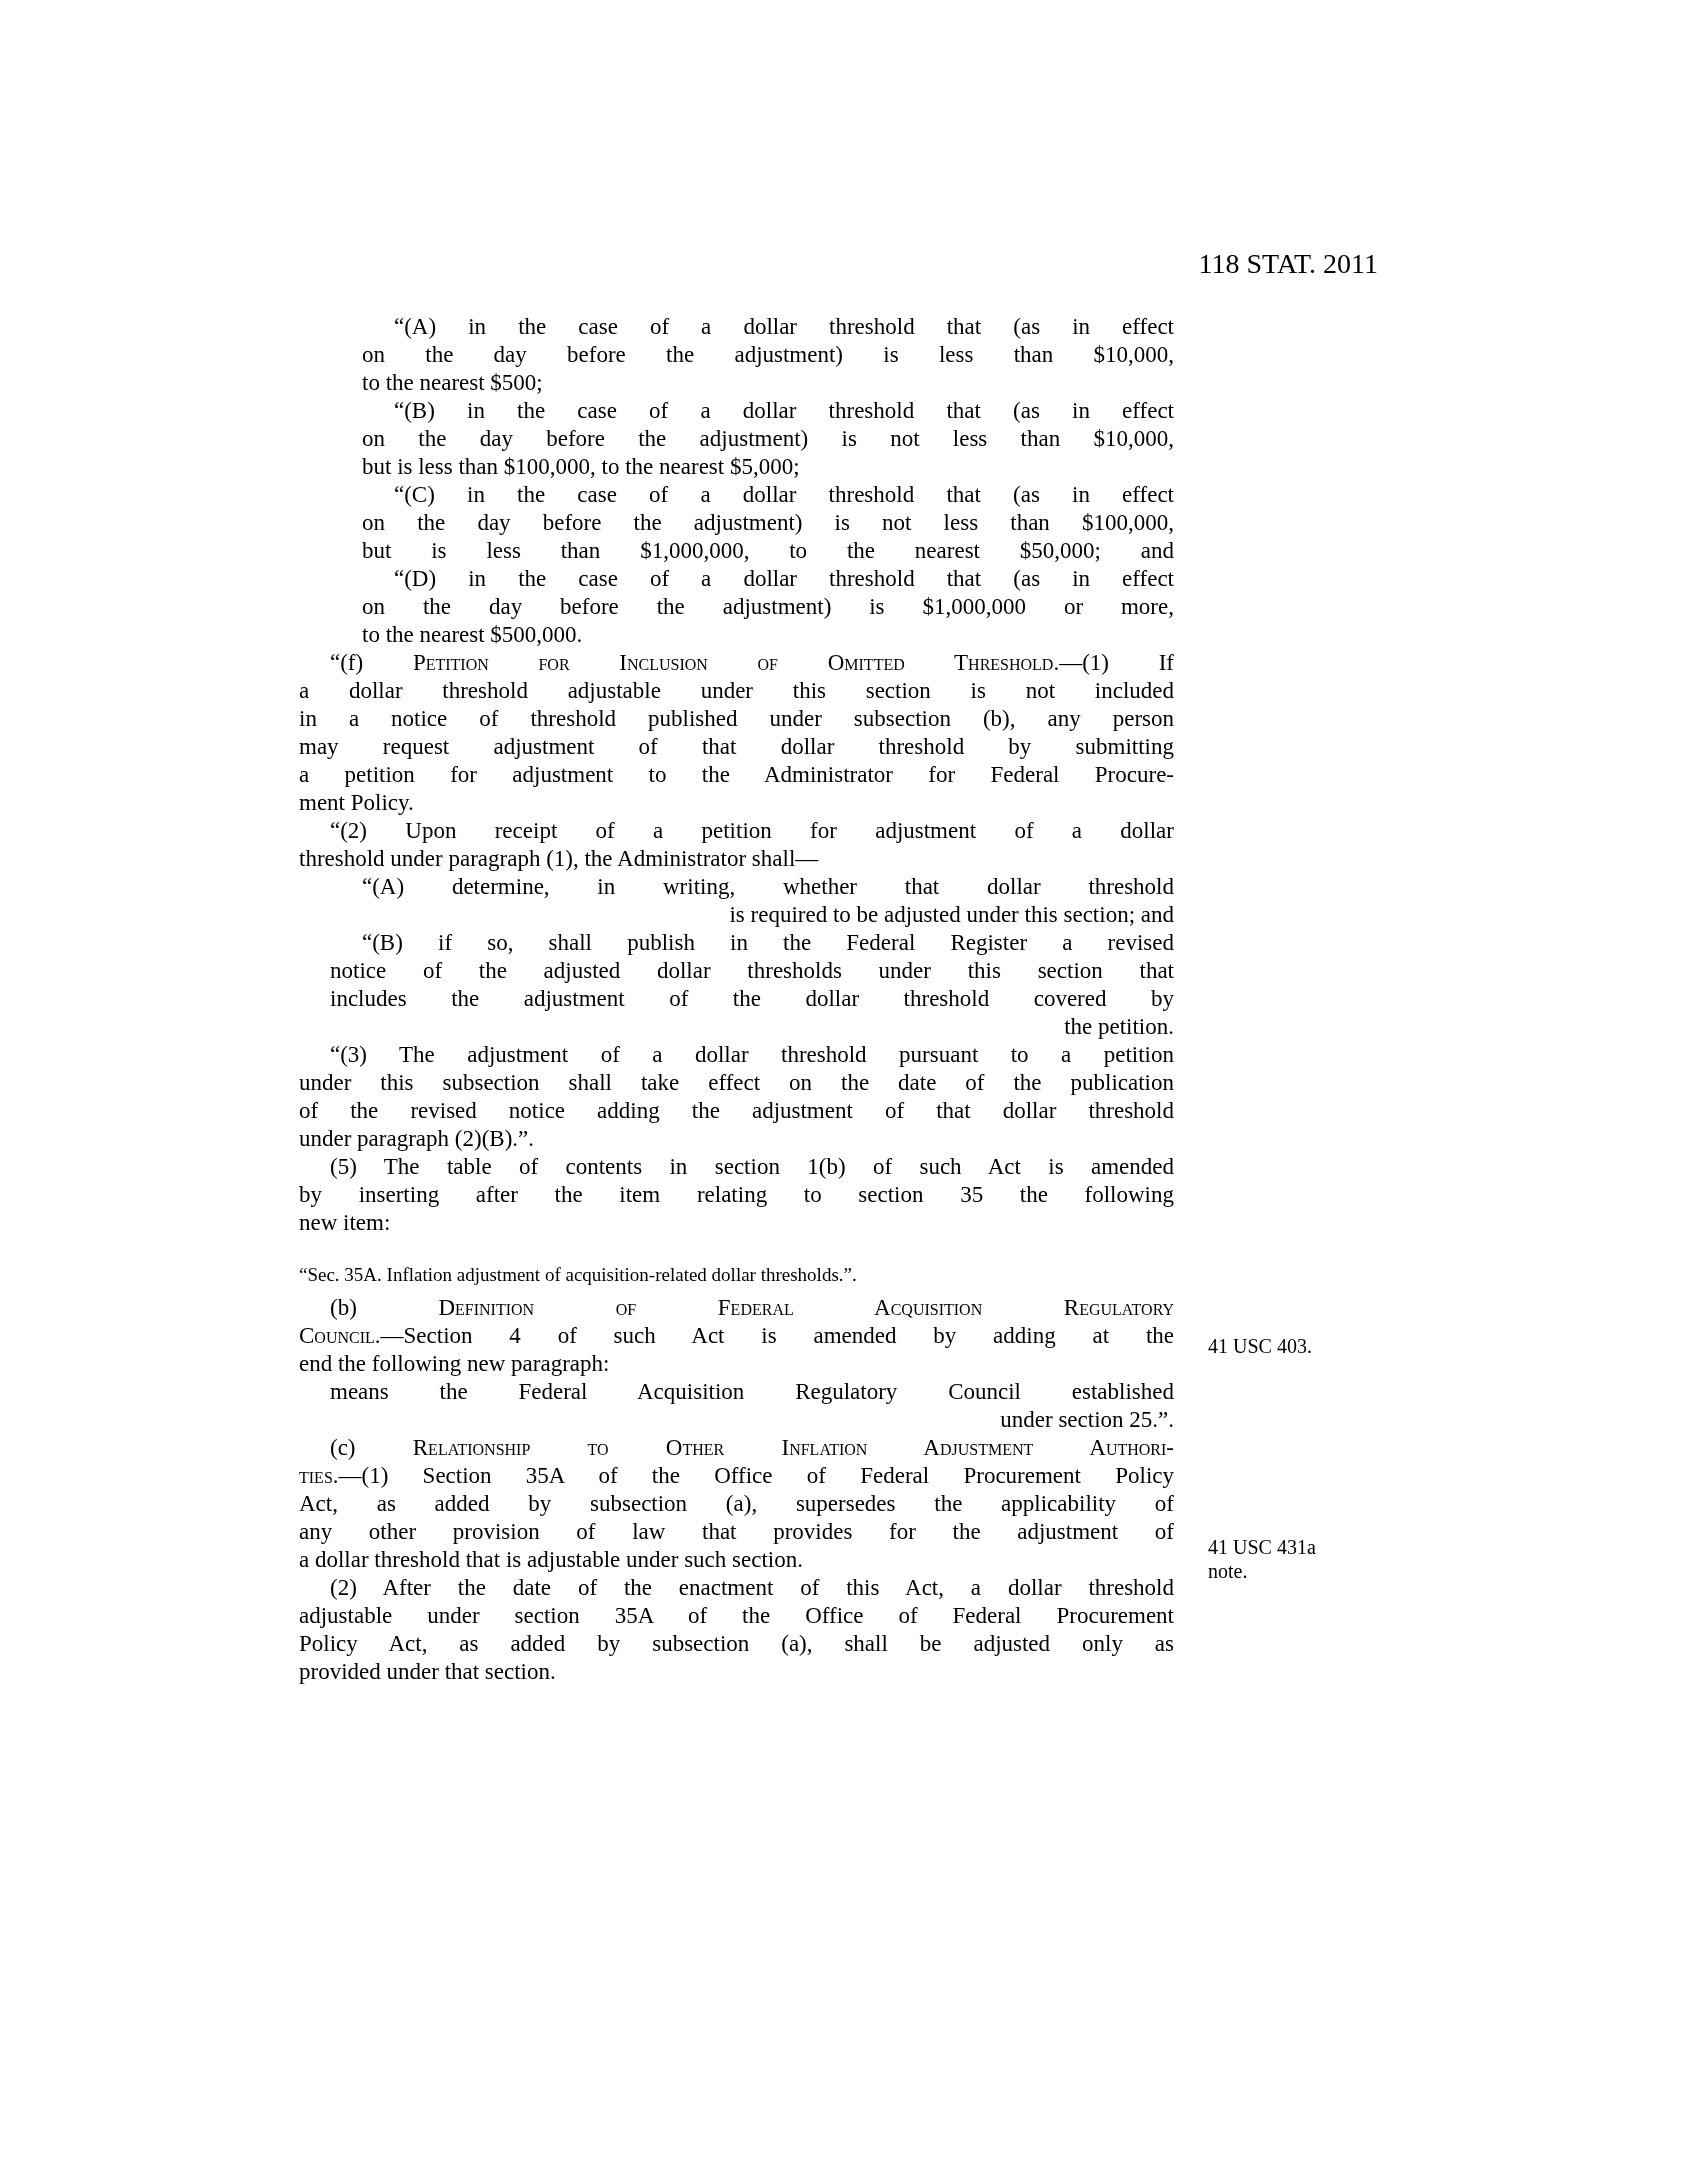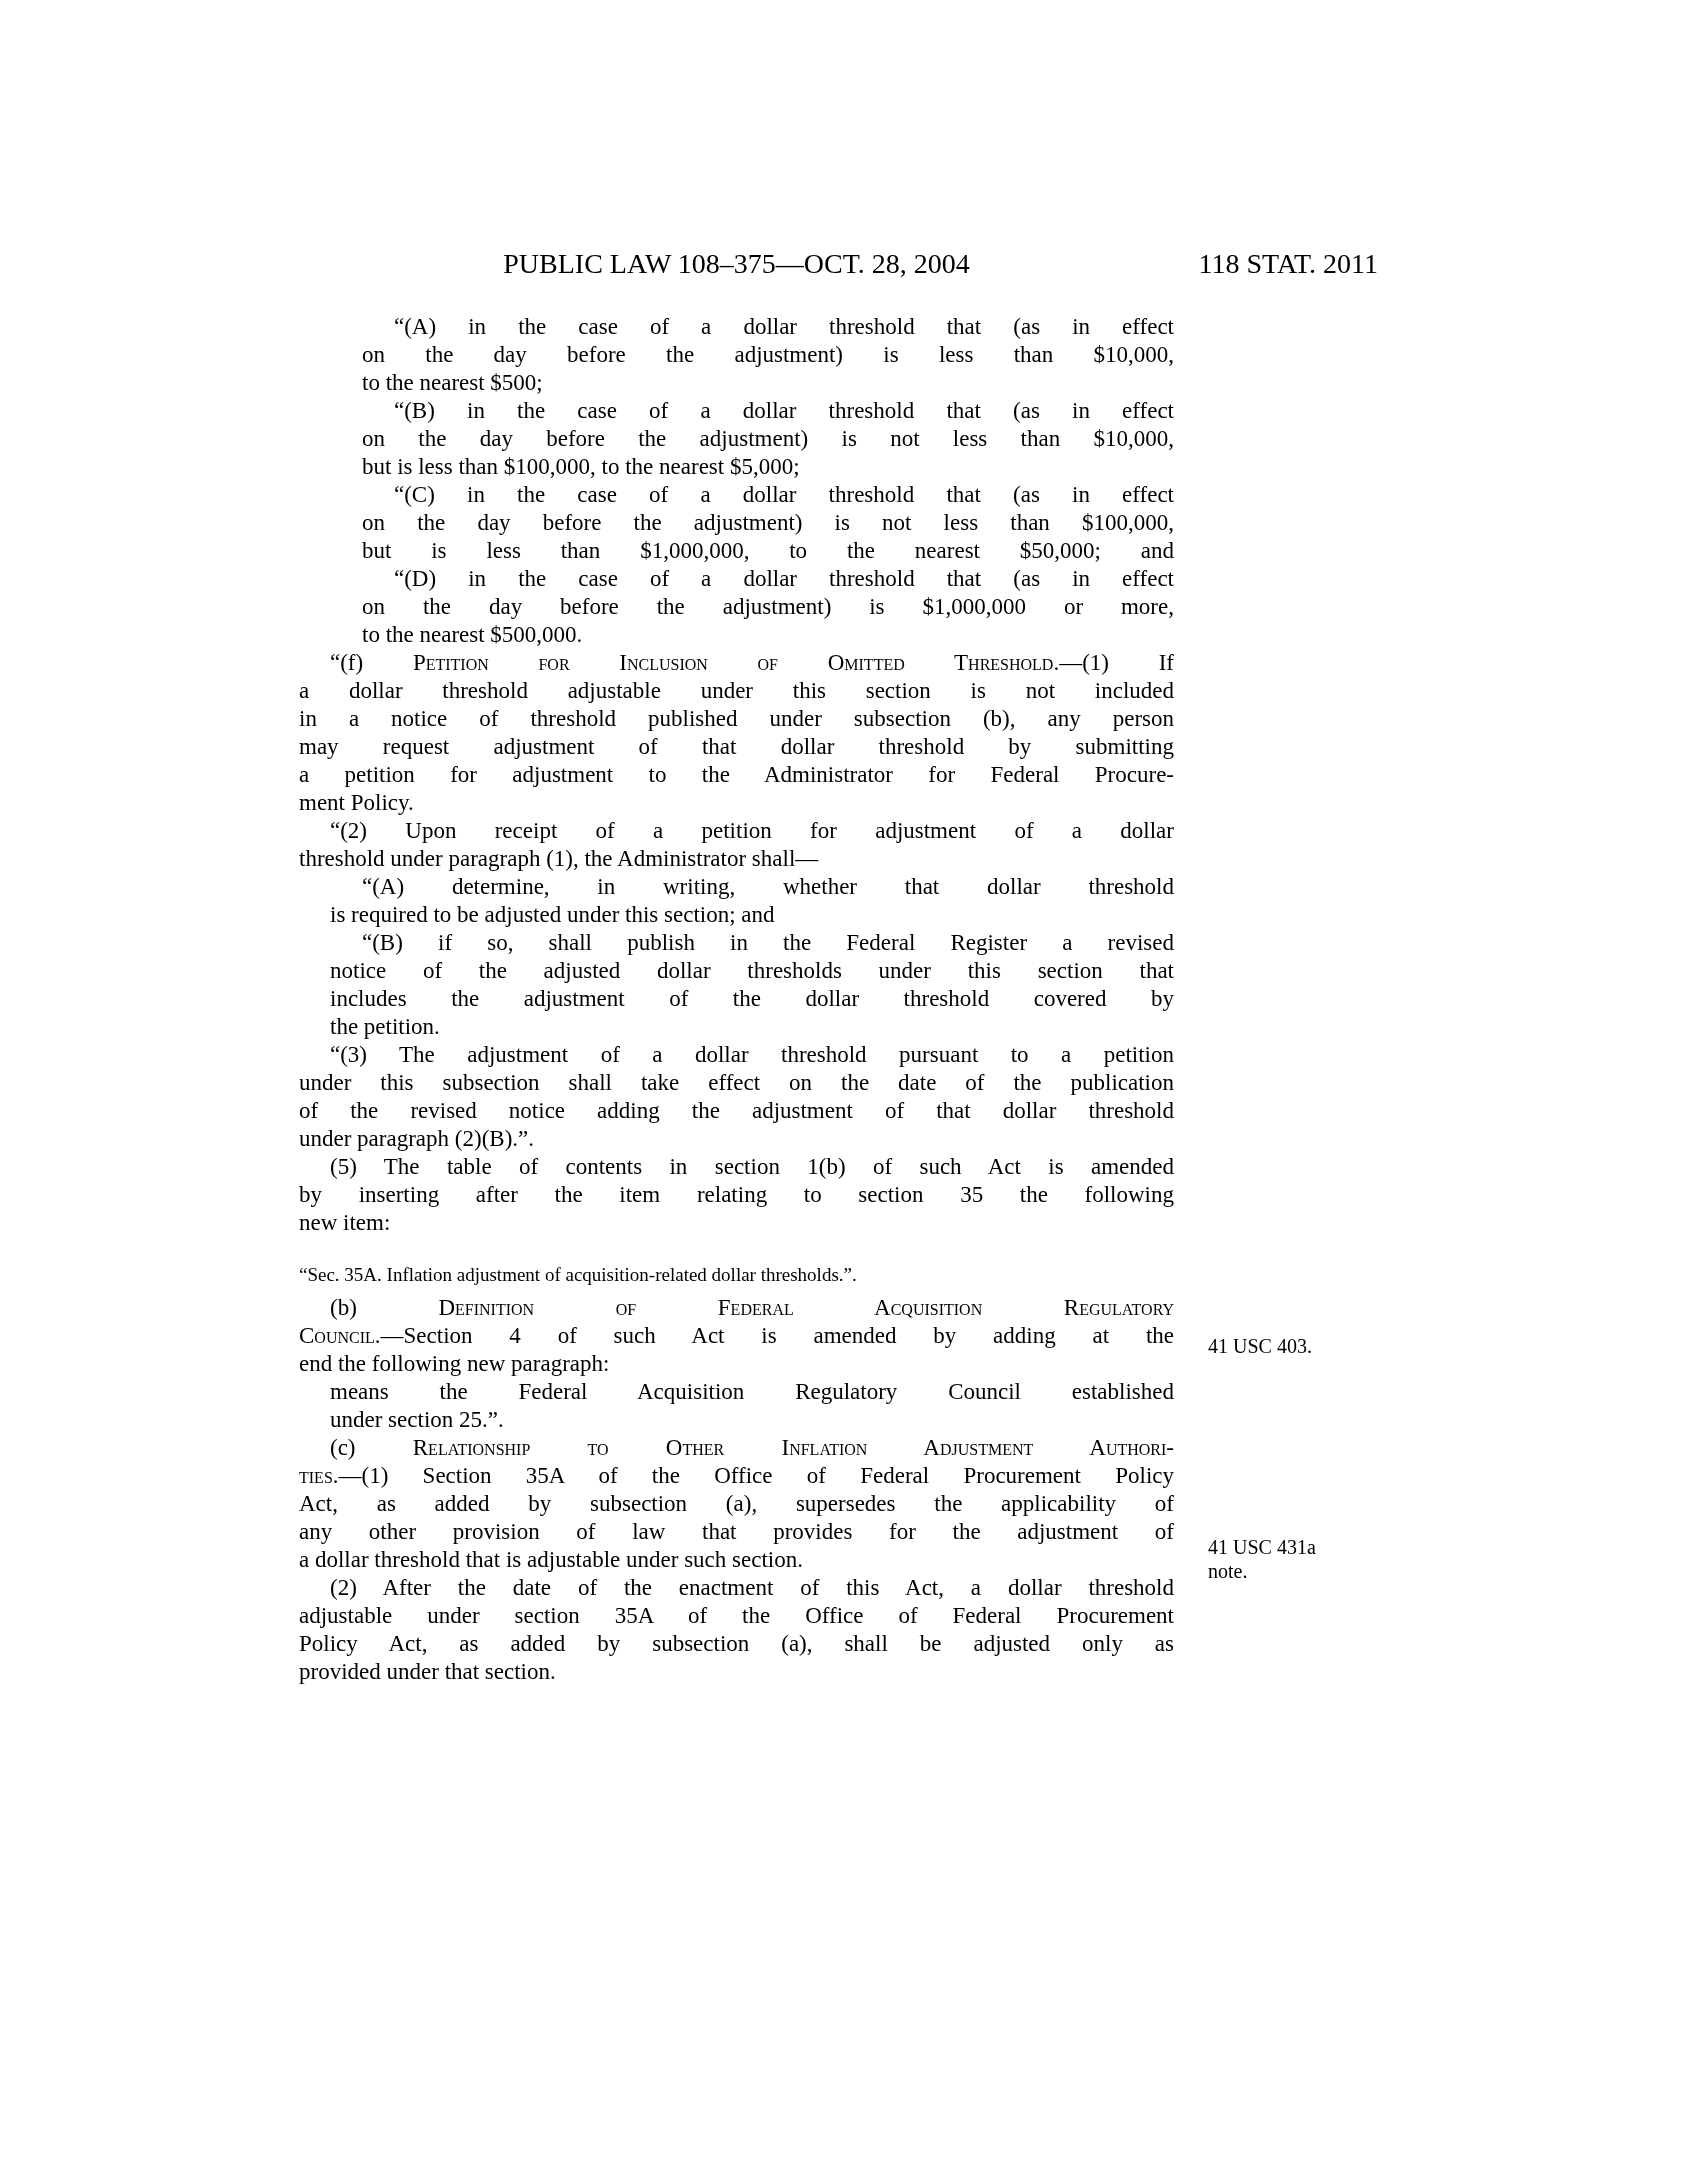--- a/index.html
+++ b/index.html
@@ -45,21 +45,21 @@
   }
   .line {
     line-height: 28px;
     height: 28px;
     overflow: visible;
   }
   .just {
     text-align: justify;
     text-align-last: justify;
   }
-  .ind1 { padding-left: 31px; }
+  .ind1 { padding-left: 31px; text-align: right; }
   .ind2 { padding-left: 63px; }
   .ind3 { padding-left: 95px; }
   .sc { font-variant: small-caps; }
   .secline {
     font-size: 19px;
     line-height: 24px;
     height: 24px;
     margin-top: 26px;
     margin-bottom: 7px;
   }
@@ -72,21 +72,20 @@
     white-space: pre-line;
   }
   .note-1 { top: 1334px; }
   .note-2 { top: 1535px; }
 </style>
 </head>
 <body>
 
 <div class="page">
 
-  <div class="hdr-left">PUBLIC LAW 108–375—OCT. 28, 2004</div>
 
   <div class="hdr-right">118 STAT. 2011</div>
 
   <div class="column">
       <div class="line ind3 just"><span>“(A) in the case of a dollar threshold that (as in effect</span></div>
       <div class="line ind2 just"><span>on the day before the adjustment) is less than $10,000,</span></div>
       <div class="line ind2"><span>to the nearest $500;</span></div>
       <div class="line ind3 just"><span>“(B) in the case of a dollar threshold that (as in effect</span></div>
       <div class="line ind2 just"><span>on the day before the adjustment) is not less than $10,000,</span></div>
       <div class="line ind2"><span>but is less than $100,000, to the nearest $5,000;</span></div>

